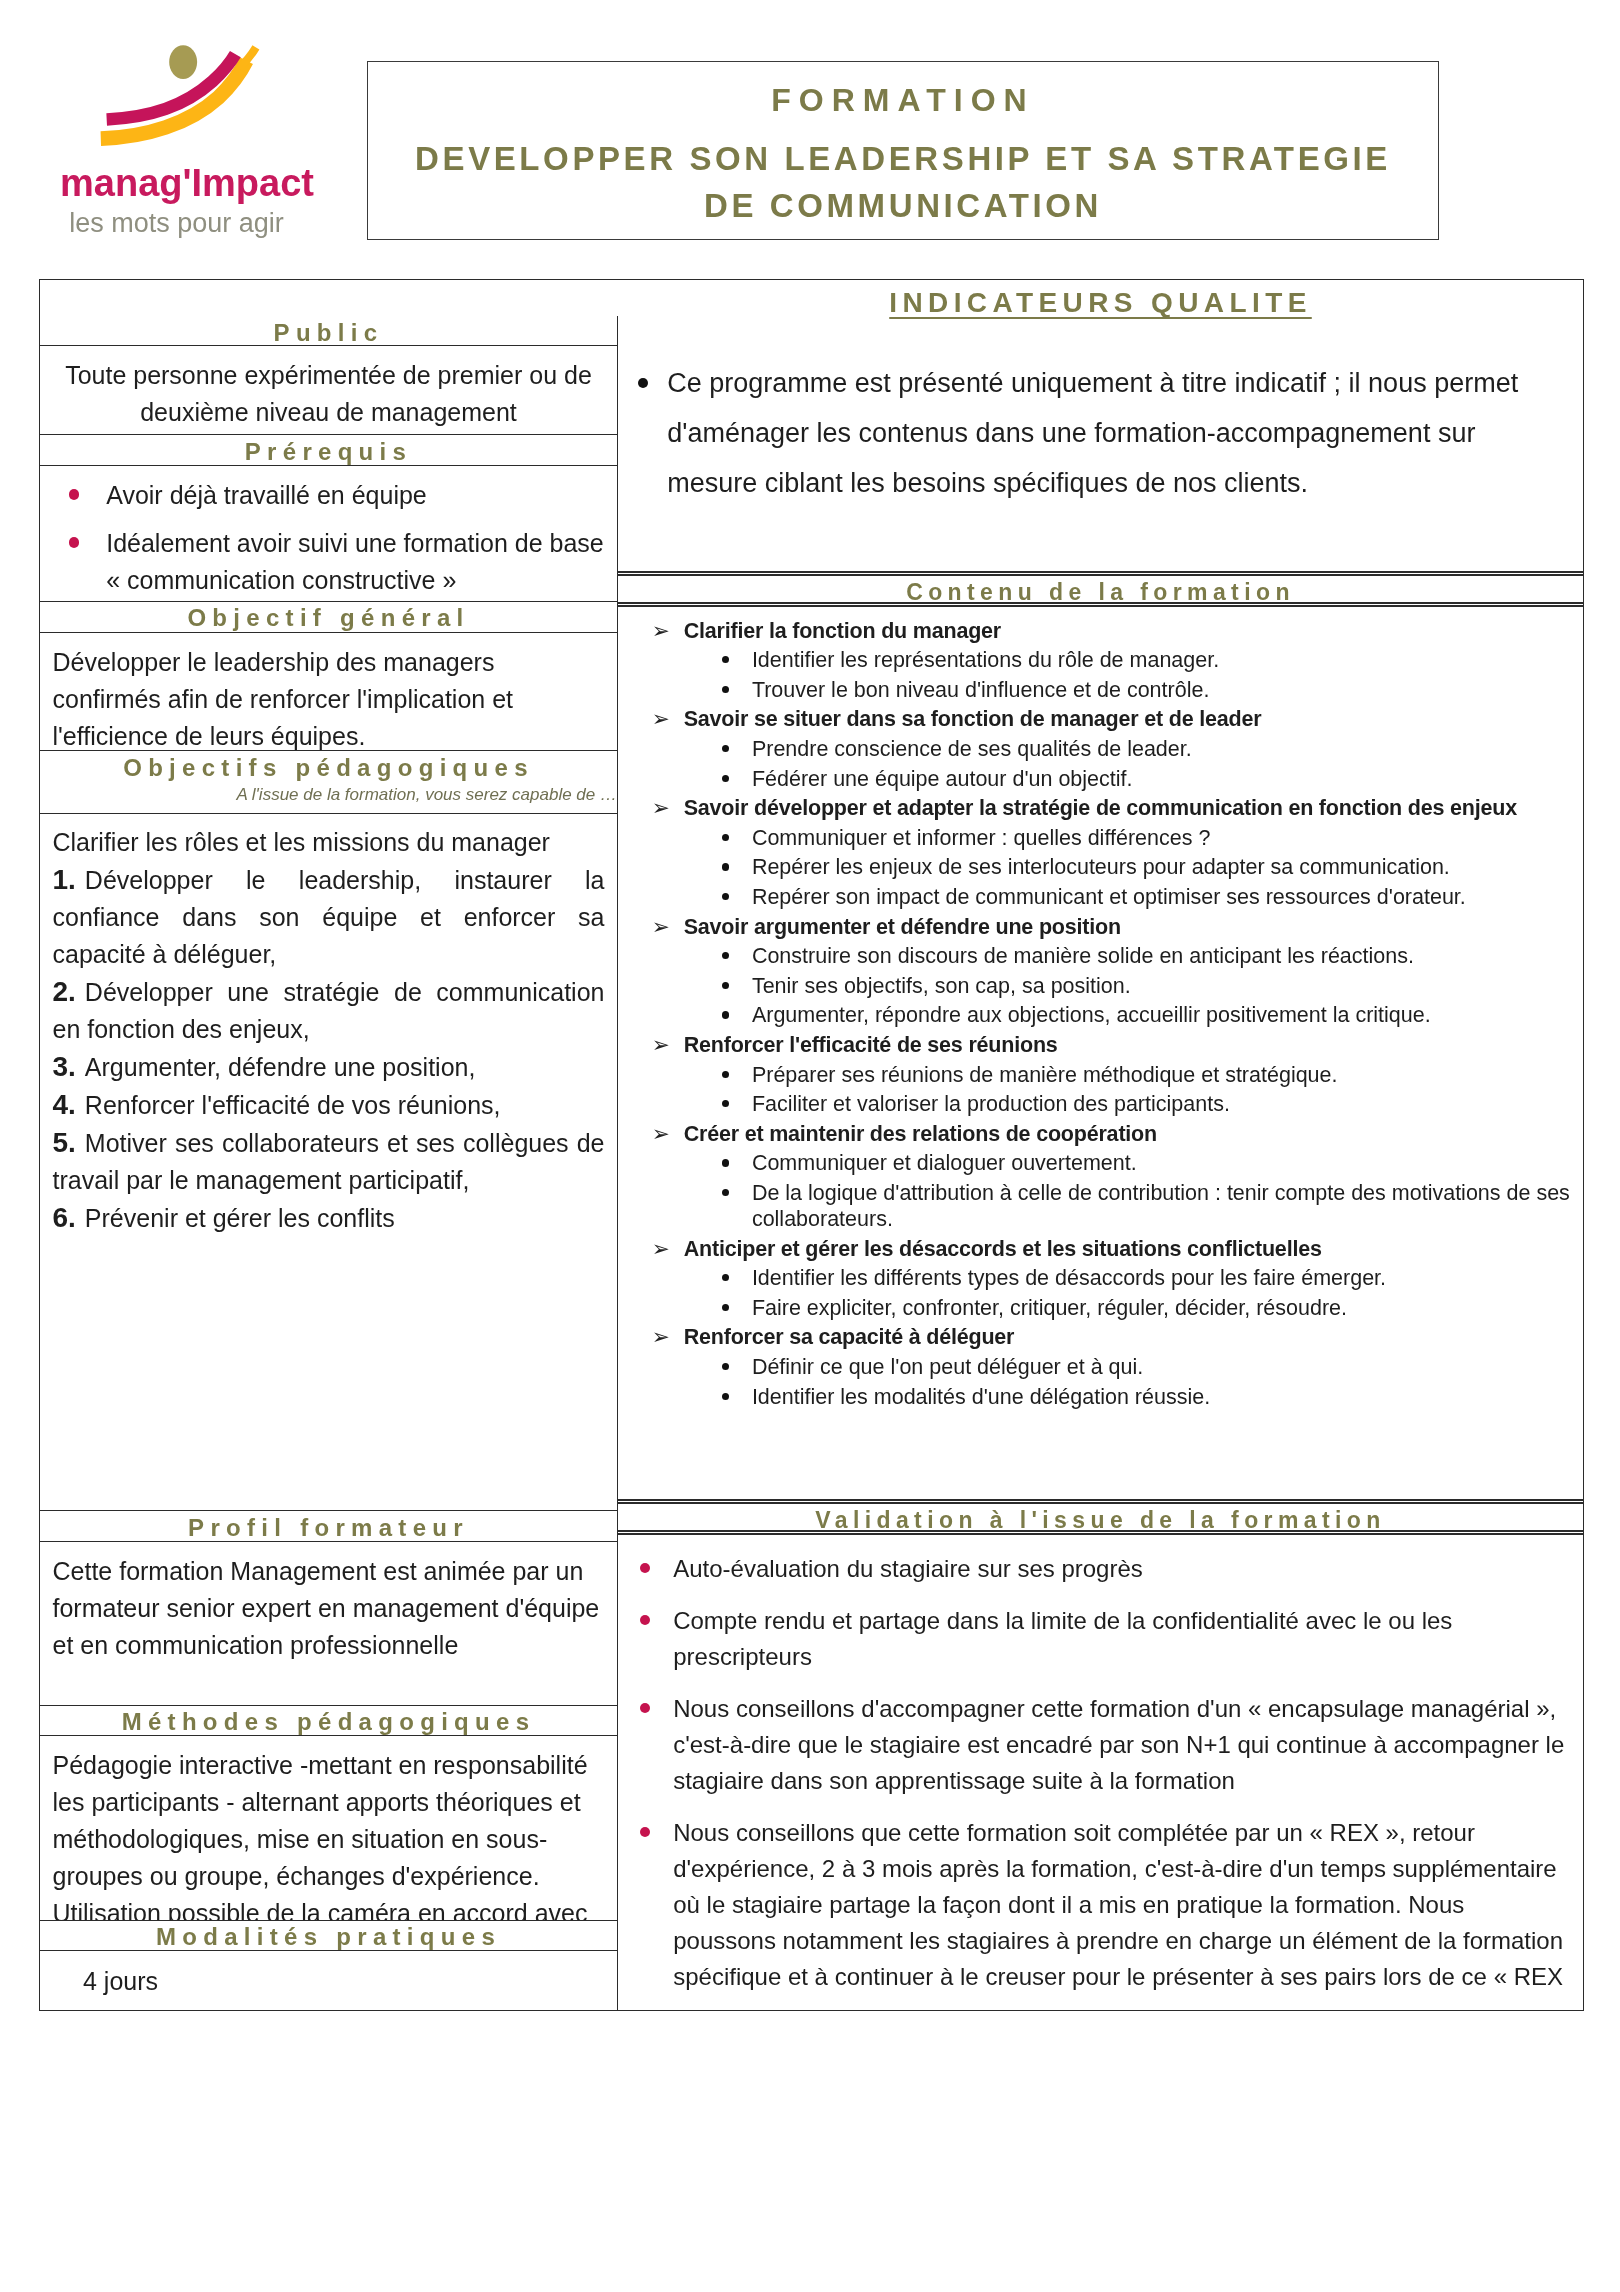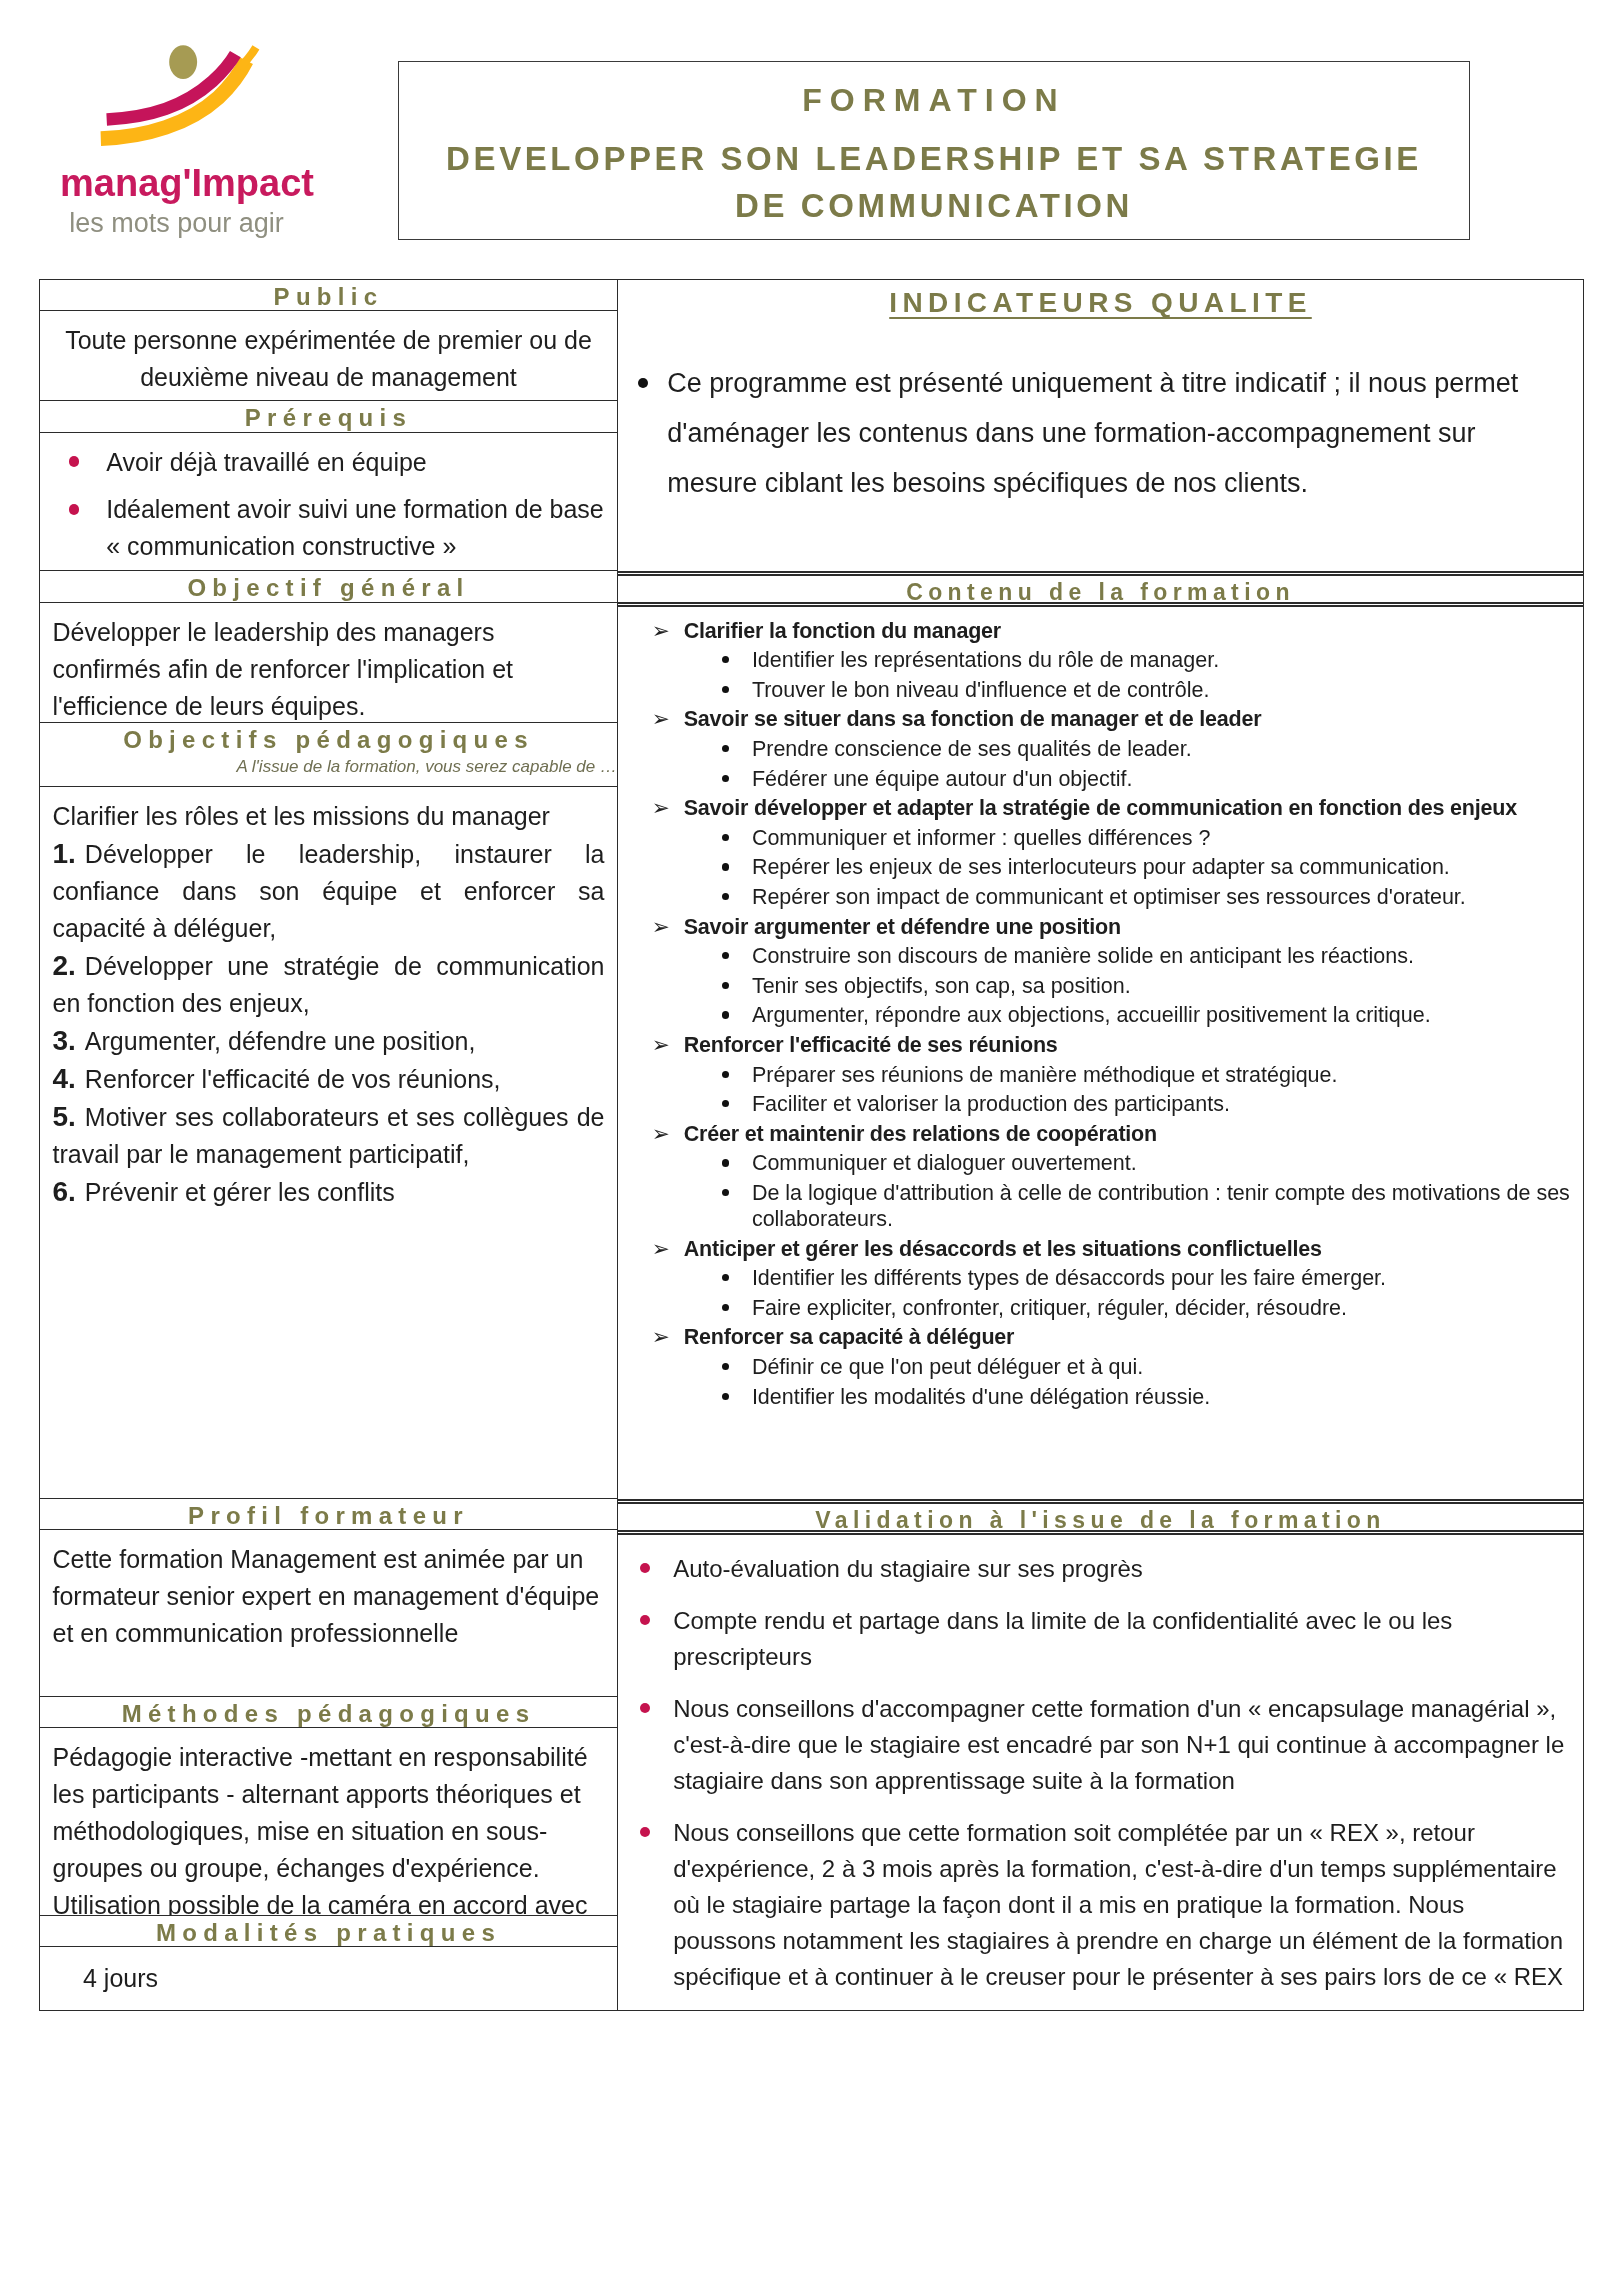--- a/index.html
+++ b/index.html
@@ -14,30 +14,30 @@
     overflow:hidden;
   }
   
   .logo{position:absolute;left:60px;top:38px;width:233px;height:206px;}
   .logo svg{position:absolute;left:34px;top:5.4px;}
   .brand{position:absolute;left:0;top:124px;width:233px;text-align:center;
     font-size:38px;font-weight:bold;color:var(--logo-pink);letter-spacing:0px;}
   .tagline{position:absolute;left:0;top:170px;width:233px;text-align:center;
     font-size:27px;color:var(--tagline);}
   
-  .title-box{position:absolute;left:398px;top:61px;width:1072px;height:179px;
+  .title-box{position:absolute;left:367px;top:61px;width:1072px;height:179px;
     border:1.8px solid #3a3a3a;box-sizing:border-box;text-align:center;color:var(--olive);}
   .t1{margin-top:19.7px;font-size:32px;font-weight:bold;letter-spacing:8px;}
   .t2{margin-top:16px;font-size:33px;font-weight:bold;letter-spacing:3.6px;line-height:47px;}
   .t3{font-size:33px;font-weight:bold;letter-spacing:3.6px;line-height:47px;}
   
   .doc-table{position:absolute;left:39px;top:279px;width:1545px;height:1732px;
     border:1.8px solid var(--border);box-sizing:border-box;display:flex;}
   .col-left{width:578px;border-right:1.8px solid var(--border);box-sizing:border-box;
-    display:flex;flex-direction:column;}
+    display:flex;flex-direction:column;margin-top:36px;}
   .col-right{flex:1;display:flex;flex-direction:column;}
   .cell{box-sizing:border-box;overflow:hidden;border-bottom:1.8px solid var(--border);}
   .cell.last{border-bottom:none;}
   .hdr{color:var(--olive);font-weight:bold;text-align:center;font-size:24px;
     letter-spacing:6.3px;line-height:27px;padding-top:2.7px;}
   .hdr-r{color:var(--olive);font-weight:bold;text-align:center;font-size:23px;
     letter-spacing:5.4px;line-height:24px;padding-top:3.6px;box-sizing:border-box;overflow:hidden;
     border-top:5.4px double var(--border);border-bottom:5.4px double var(--border);}
   .nob{border-bottom:none;}
   

